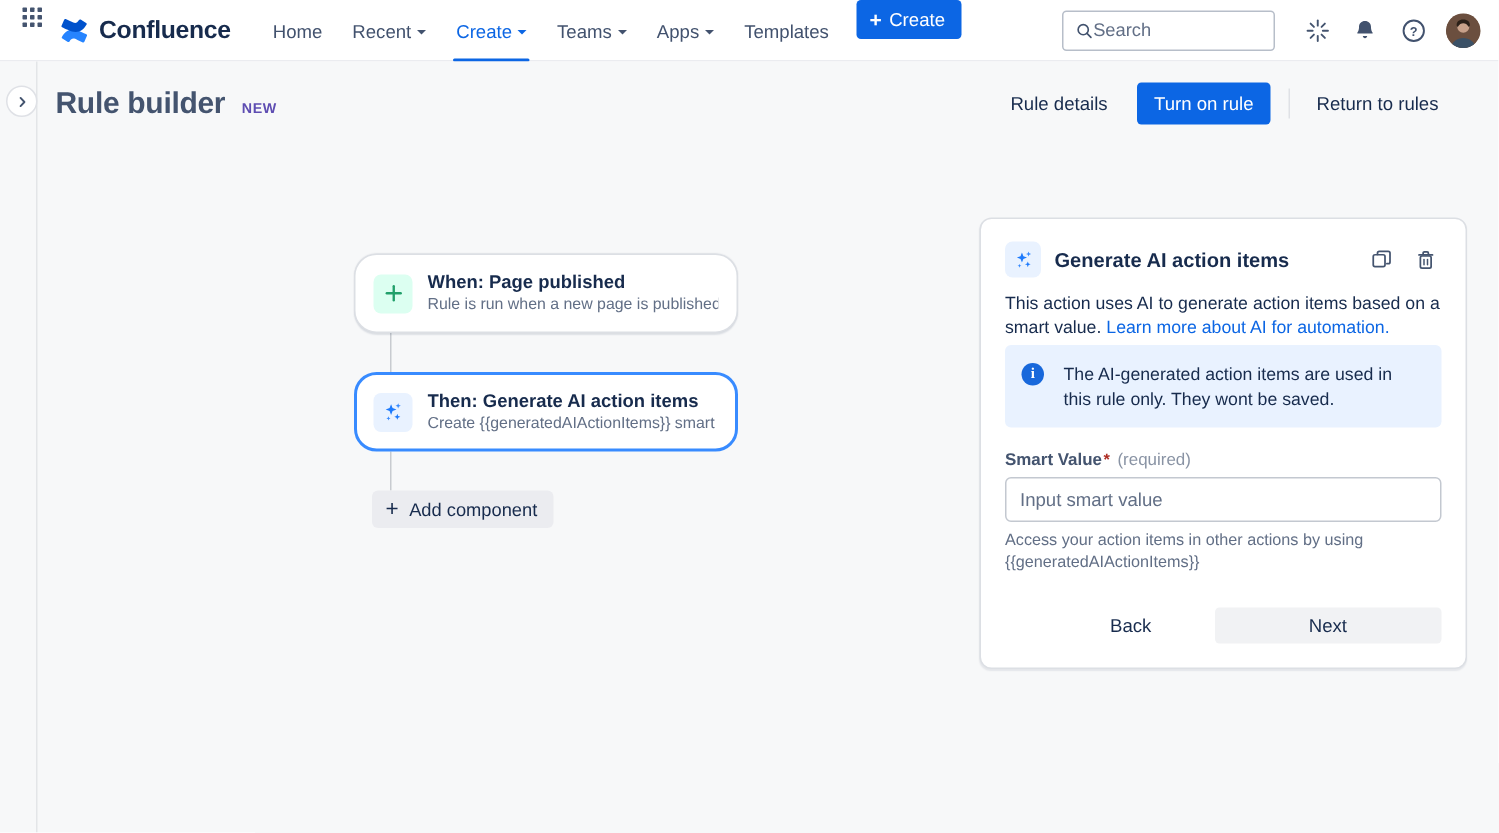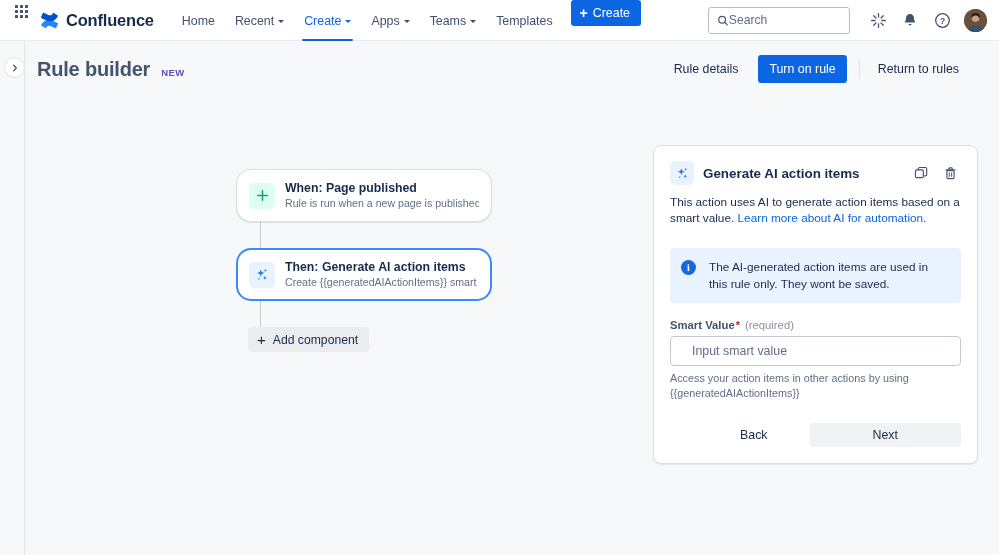--- a/index.html
+++ b/index.html
@@ -362,21 +362,21 @@
     width: 22px; height: 22px;
     display: flex; align-items: center; justify-content: center;
     border-radius: 3px;
     cursor: pointer;
     color: #44546f;
   }
   .panel-desc {
     font-size: 11.8px;
     line-height: 16px;
     color: #172b4d;
-    margin-bottom: 22px;
+    margin-bottom: 4px;
   }
   .panel-desc a { color: #0c66e4; text-decoration: none; cursor: pointer; }
 
   .infobox {
     background: #e9f2ff;
     border-radius: 4px;
     padding: 11px 12px 11px 11px;
     display: flex;
     gap: 13px;
     align-items: flex-start;
@@ -410,21 +410,21 @@
     gap: 1px;
   }
   .req-star { color: #ae2e24; font-size: 11px; }
   .req-word { color: #8993a4; font-weight: 400; margin-left: 4px; }
 
   .text-input {
     width: 100%;
     height: 30px;
     border: 1px solid #c3c8d0;
     border-radius: 4px;
-    padding: 0 21px;
+    padding: 0 9px;
     font-size: 12.4px;
     font-family: inherit;
     color: #172b4d;
     outline: none;
     background: #fff;
   }
   .text-input::placeholder { color: #626f86; }
 
   .help-text {
     font-size: 10.8px;
@@ -499,25 +499,25 @@
     </div>
     <div class="navitem">
       <span>Recent</span>
       <span class="caret"></span>
     </div>
     <div class="navitem active">
       <span>Create</span>
       <span class="caret"></span>
     </div>
     <div class="navitem">
+      <span>Teams</span>
+      <span class="caret"></span>
+    </div>
+    <div class="navitem">
       <span>Apps</span>
-      <span class="caret"></span>
-    </div>
-    <div class="navitem">
-      <span>Teams</span>
       <span class="caret"></span>
     </div>
     <div class="navitem">
       <span>Templates</span>
     </div>
   </nav>
 
   <button class="create-btn">
     <span class="create-plus">+</span>
     <span>Create</span>

